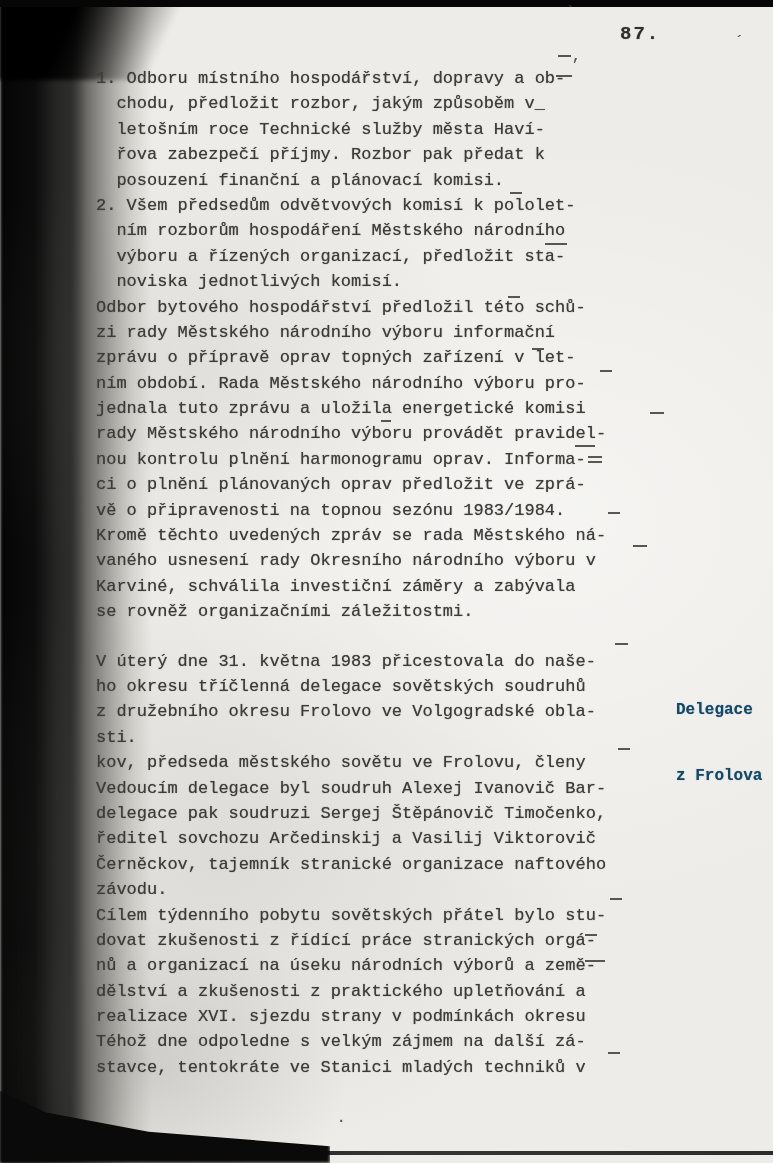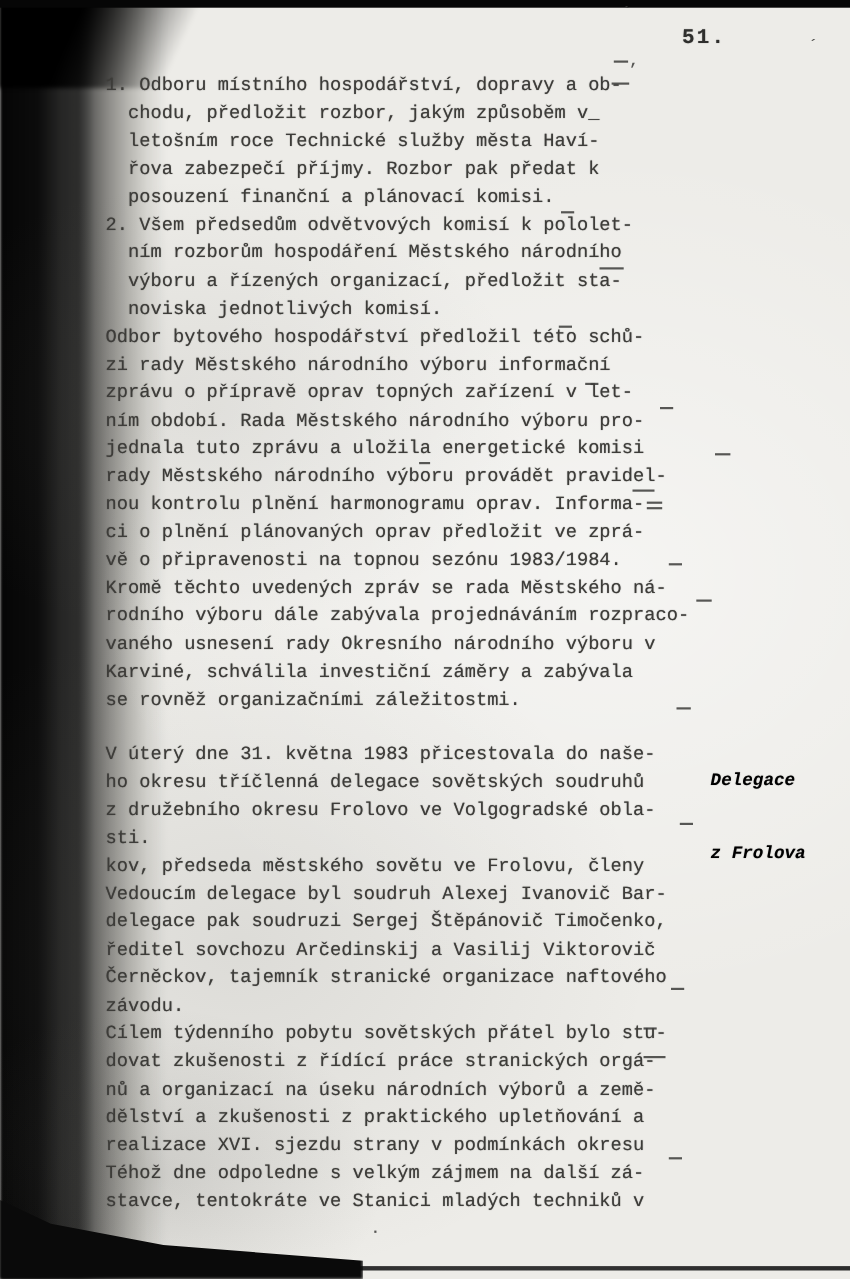--- a/index.html
+++ b/index.html
@@ -50,37 +50,37 @@
     font-size:19px;font-weight:700;color:#2f2f2d;letter-spacing:2px;
     text-shadow:0 0 1px rgba(40,40,40,.5);
   }
   .text-col{
     position:absolute;left:96px;top:66px;z-index:5;
     font-size:17px;line-height:25.4px;font-weight:400;color:#3d3c39;
   }
   .tline{white-space:pre;height:25.4px;text-shadow:0 0 1px rgba(50,50,48,.65);}
   .tline.gap{margin-top:24px;}
   .margin-note{
-    position:absolute;left:646px;top:655px;z-index:5;
-    font-size:16px;line-height:22px;font-weight:700;color:#000000;
-    text-shadow:0 0 1px rgba(60,60,58,.55);white-space:pre;font-style:italic;
+    position:absolute;left:676px;top:655px;z-index:5;
+    font-size:16px;line-height:22px;font-weight:700;color:#0c4a6e;
+    text-shadow:0 0 1px rgba(60,60,58,.55);white-space:pre;
   }
   #marks{position:absolute;inset:0;z-index:5;pointer-events:none;}
   .mark-bar{position:absolute;height:2px;background:#3c3c3a;opacity:.85;filter:blur(.3px);}
   .mark-glyph{position:absolute;color:#3c3c3a;font-size:14px;font-weight:700;opacity:.85;}
 </style>
 </head>
 <body>
 
 <div id="page" style="background: rgb(237, 236, 232);">
   <div class="binding"></div>
   <div class="corner-tl"></div>
   <div class="top-edge"></div>
 
-  <div class="page-number">51.</div>
+  <div class="page-number">87.</div>
 
   <div class="text-col" style="color: rgb(61, 60, 57);">
       <div class="tline">1. Odboru místního hospodářství, dopravy a ob-</div>
       <div class="tline">  chodu, předložit rozbor, jakým způsoběm v_</div>
       <div class="tline">  letošním roce Technické služby města Haví-</div>
       <div class="tline">  řova zabezpečí příjmy. Rozbor pak předat k</div>
       <div class="tline">  posouzení finanční a plánovací komisi.</div>
       <div class="tline">2. Všem předsedům odvětvových komisí k pololet-</div>
       <div class="tline">  ním rozborům hospodáření Městského národního</div>
       <div class="tline">  výboru a řízených organizací, předložit sta-</div>
@@ -88,21 +88,20 @@
       <div class="tline">Odbor bytového hospodářství předložil této schů-</div>
       <div class="tline">zi rady Městského národního výboru informační</div>
       <div class="tline">zprávu o přípravě oprav topných zařízení v let-</div>
       <div class="tline">ním období. Rada Městského národního výboru pro-</div>
       <div class="tline">jednala tuto zprávu a uložila energetické komisi</div>
       <div class="tline">rady Městského národního výboru provádět pravidel-</div>
       <div class="tline">nou kontrolu plnění harmonogramu oprav. Informa-</div>
       <div class="tline">ci o plnění plánovaných oprav předložit ve zprá-</div>
       <div class="tline">vě o připravenosti na topnou sezónu 1983/1984.</div>
       <div class="tline">Kromě těchto uvedených zpráv se rada Městského ná-</div>
-      <div class="tline">rodního výboru dále zabývala projednáváním rozpraco-</div>
       <div class="tline">vaného usnesení rady Okresního národního výboru v</div>
       <div class="tline">Karviné, schválila investiční záměry a zabývala</div>
       <div class="tline">se rovněž organizačními záležitostmi.</div>
       <div class="tline gap">V úterý dne 31. května 1983 přicestovala do naše-</div>
       <div class="tline">ho okresu tříčlenná delegace sovětských soudruhů</div>
       <div class="tline">z družebního okresu Frolovo ve Volgogradské obla-</div>
       <div class="tline">sti.</div>
       <div class="tline">kov, předseda městského sovětu ve Frolovu, členy</div>
       <div class="tline">Vedoucím delegace byl soudruh Alexej Ivanovič Bar-</div>
       <div class="tline">delegace pak soudruzi Sergej Štěpánovič Timočenko,</div>

